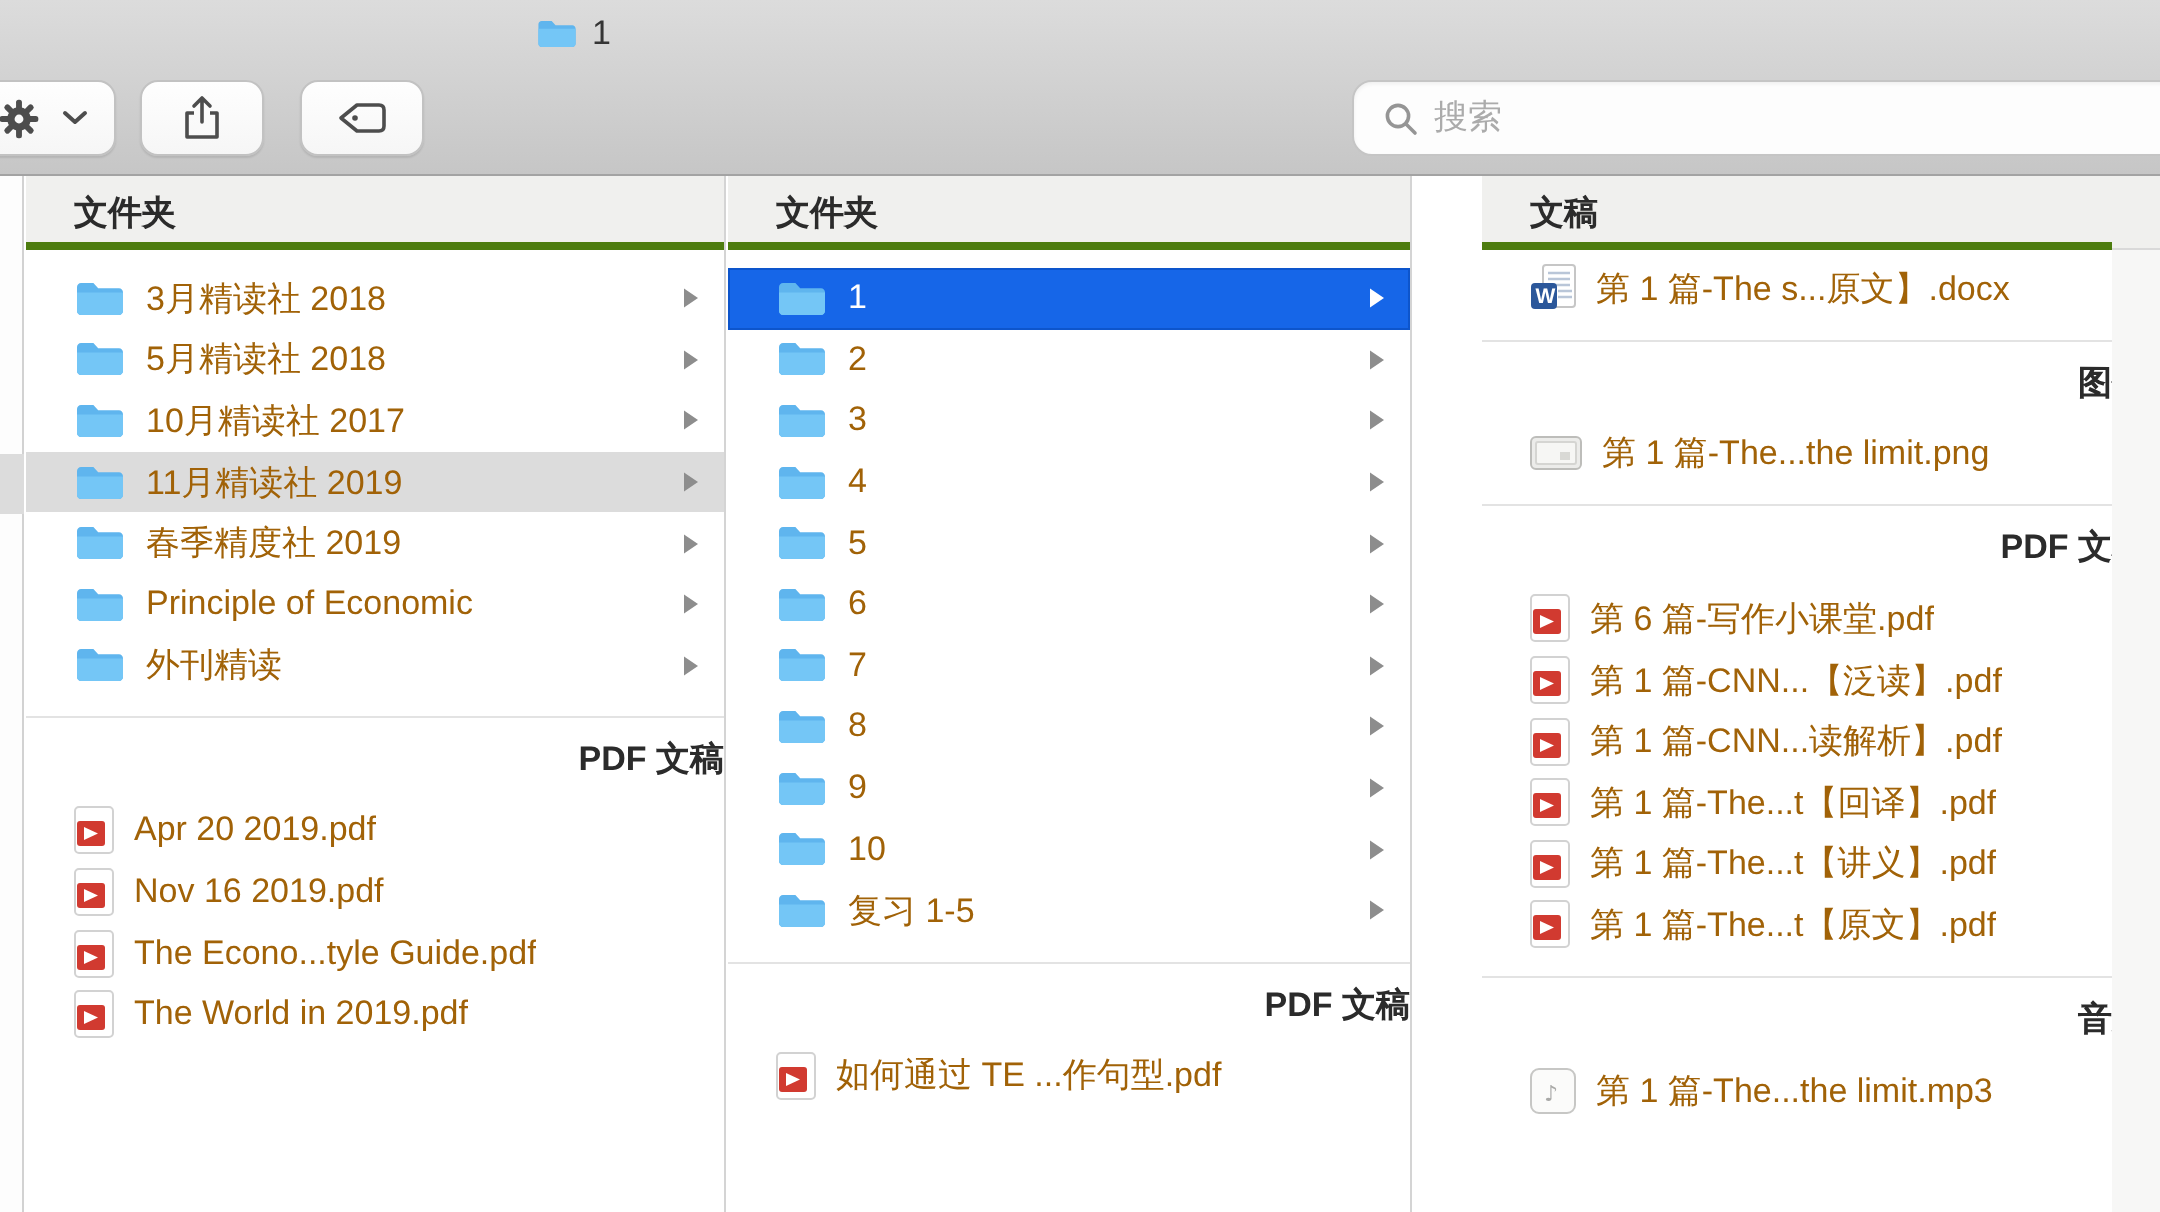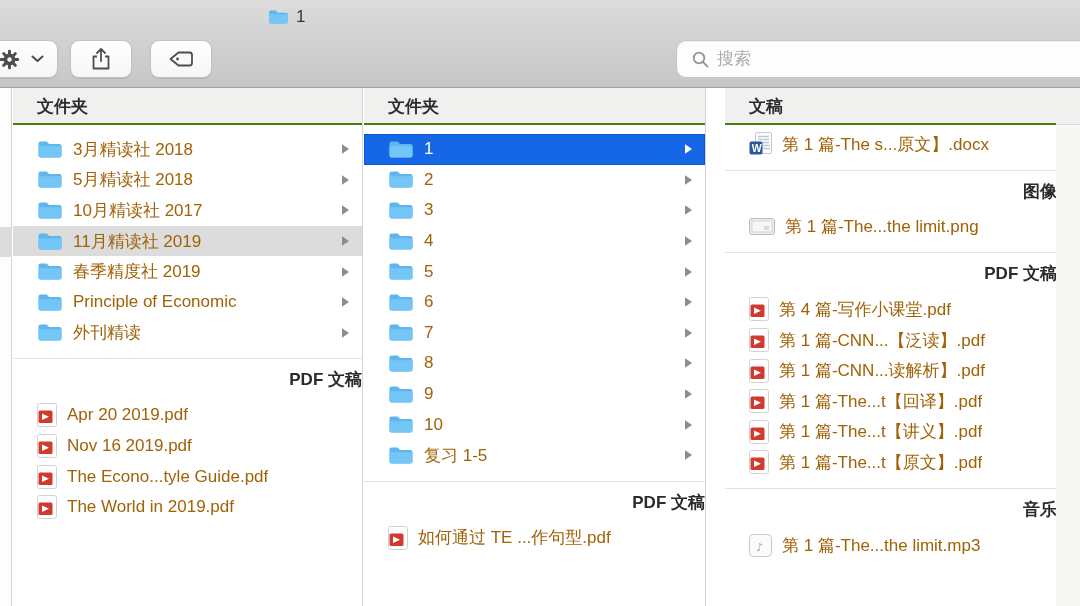--- a/index.html
+++ b/index.html
@@ -33,25 +33,25 @@
   .sliver-left { position:absolute; left:0; top:0; width:12px; height:518px; background:#fdfdfd;
                  border-right:1px solid #d2d2d2; }
   .sliver-left .mark { position:absolute; left:0; top:139px; width:12px; height:30px; background:#dcdcdc; }
 
   .sliver-right { position:absolute; left:1056px; top:0; width:24px; height:518px; background:#f7f7f6; }
   .sliver-right .band { height:37px; background:#f0f0ee; border-bottom:1px solid #d9d9d9; }
 
   .col { position:absolute; top:0; height:518px; background:#fff; border-right:1px solid #d4d4d4; overflow:hidden; }
   .col1 { left:13px;  width:350px; }
   .col2 { left:364px; width:342px; }
-  .col3 { left:725px; width:333px; }
+  .col3 { left:741px; width:333px; }
 
   .group + .group { margin-top:10px; border-top:1px solid #e3e3e3; }
   .group-header { font-size:17px; font-weight:600; color:#2b2b2b; padding-left:24px; white-space:nowrap; }
-  .group:first-child > .group-header { height:37px; line-height:38px; background:#f0f0ee; border-bottom:2px solid #4d7c0f; }
+  .group:first-child > .group-header { height:37px; line-height:38px; background:#f0f0ee; border-bottom:4px solid #4d7c0f; }
   .group:not(:first-child) > .group-header { height:38px; line-height:42px;text-align:right; }
   .group:first-child > .rows { padding-top:9px; }
   .col3 .group:first-child > .rows { padding-top:4px; }
   .group:not(:first-child) > .rows { padding-top:3px; }
 
   .row { display:flex; align-items:center; height:30.6px; padding:0 12px 0 24px; gap:10px; cursor:default; }
   .row .label { font-size:17px; color:#a16207; white-space:nowrap; overflow:hidden; flex:0 1 auto; }
   .row .chev { margin-left:auto; flex:none; }
   .row .chev path { fill:#8d8d8d; }
   .row.sel-inactive { background:#dcdcdc;align-items:center; }
@@ -396,21 +396,21 @@
       </div>
       <div class="group">
         <div class="group-header">PDF 文稿</div>
         <div class="rows">
           <div class="row">
             <svg class="ic" width="20" height="24" viewBox="0 0 20 24">
               <rect x="0.5" y="0.5" width="19" height="23" rx="2" fill="#fff" stroke="#d2d2d2"></rect>
               <rect x="1.5" y="7.5" width="14" height="12.5" rx="1.5" fill="#d13a30"></rect>
               <path d="M5 10.5 L12 13.7 L5 17 Z" fill="#fff"></path>
             </svg>
-            <span class="label">第 4 篇-写作小课堂.pdf</span>
+            <span class="label">第 6 篇-写作小课堂.pdf</span>
           </div>
           <div class="row">
             <svg class="ic" width="20" height="24" viewBox="0 0 20 24">
               <rect x="0.5" y="0.5" width="19" height="23" rx="2" fill="#fff" stroke="#d2d2d2"></rect>
               <rect x="1.5" y="7.5" width="14" height="12.5" rx="1.5" fill="#d13a30"></rect>
               <path d="M5 10.5 L12 13.7 L5 17 Z" fill="#fff"></path>
             </svg>
             <span class="label">第 1 篇-CNN...【泛读】.pdf</span>
           </div>
           <div class="row">

